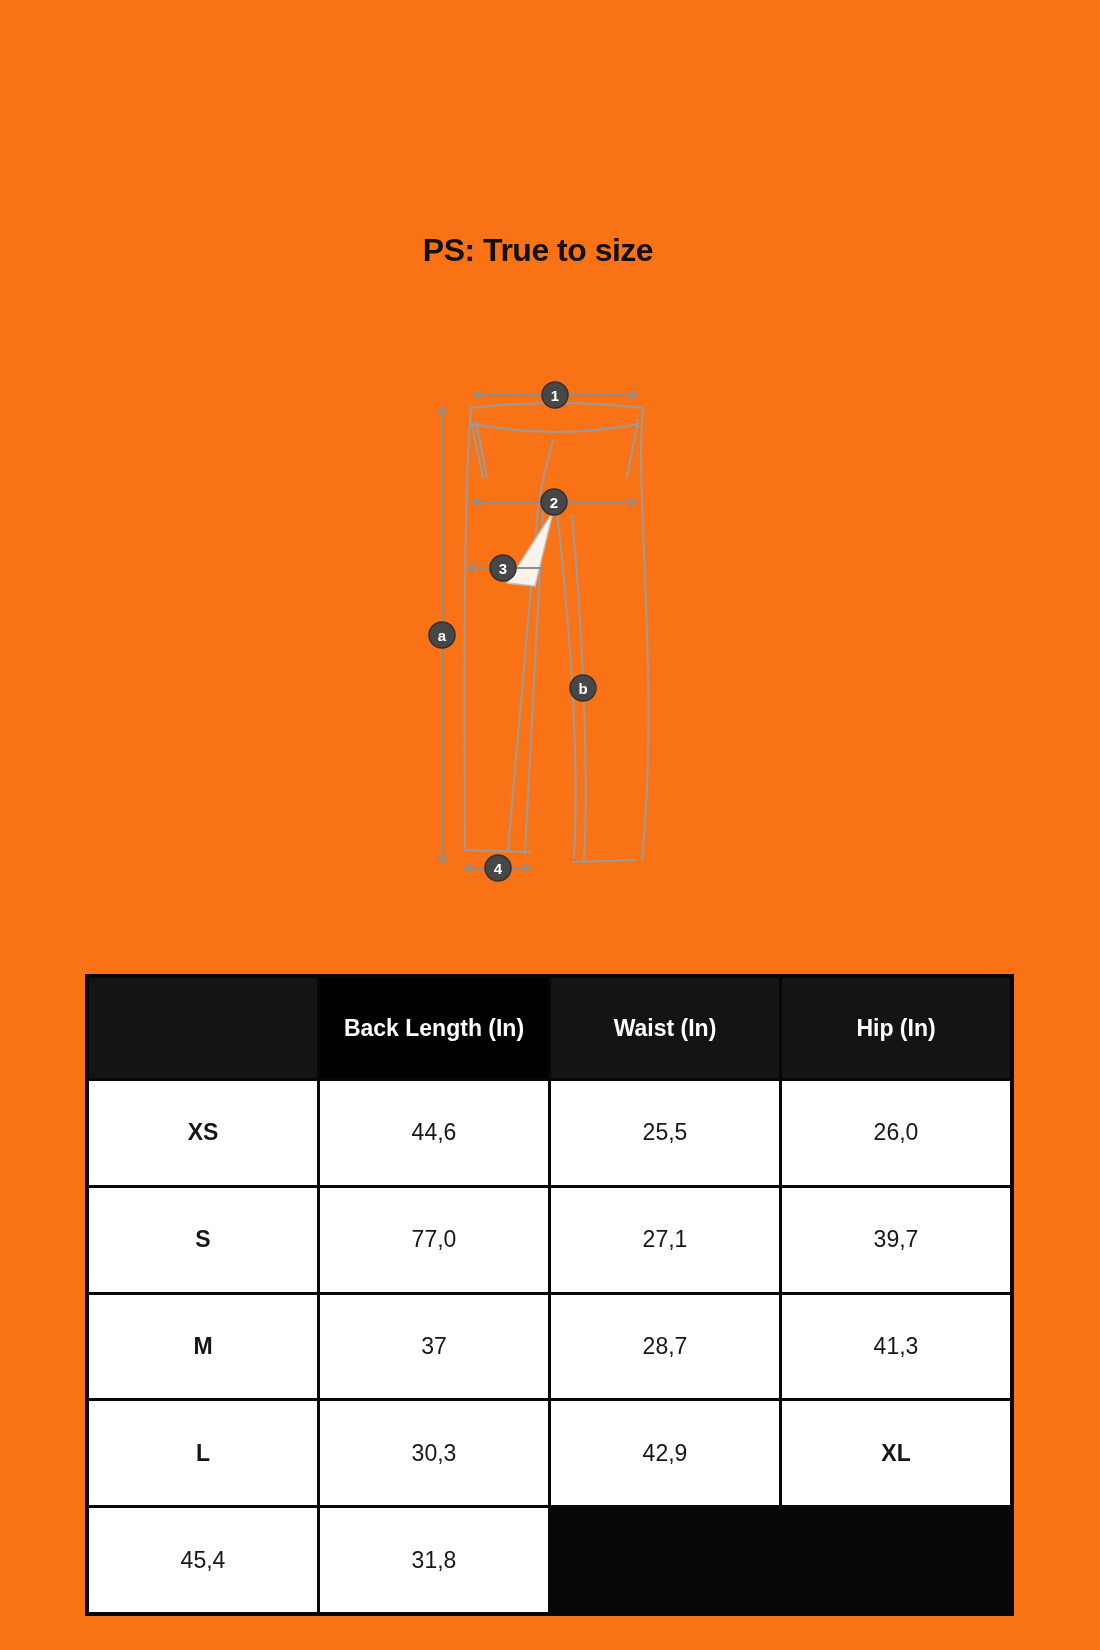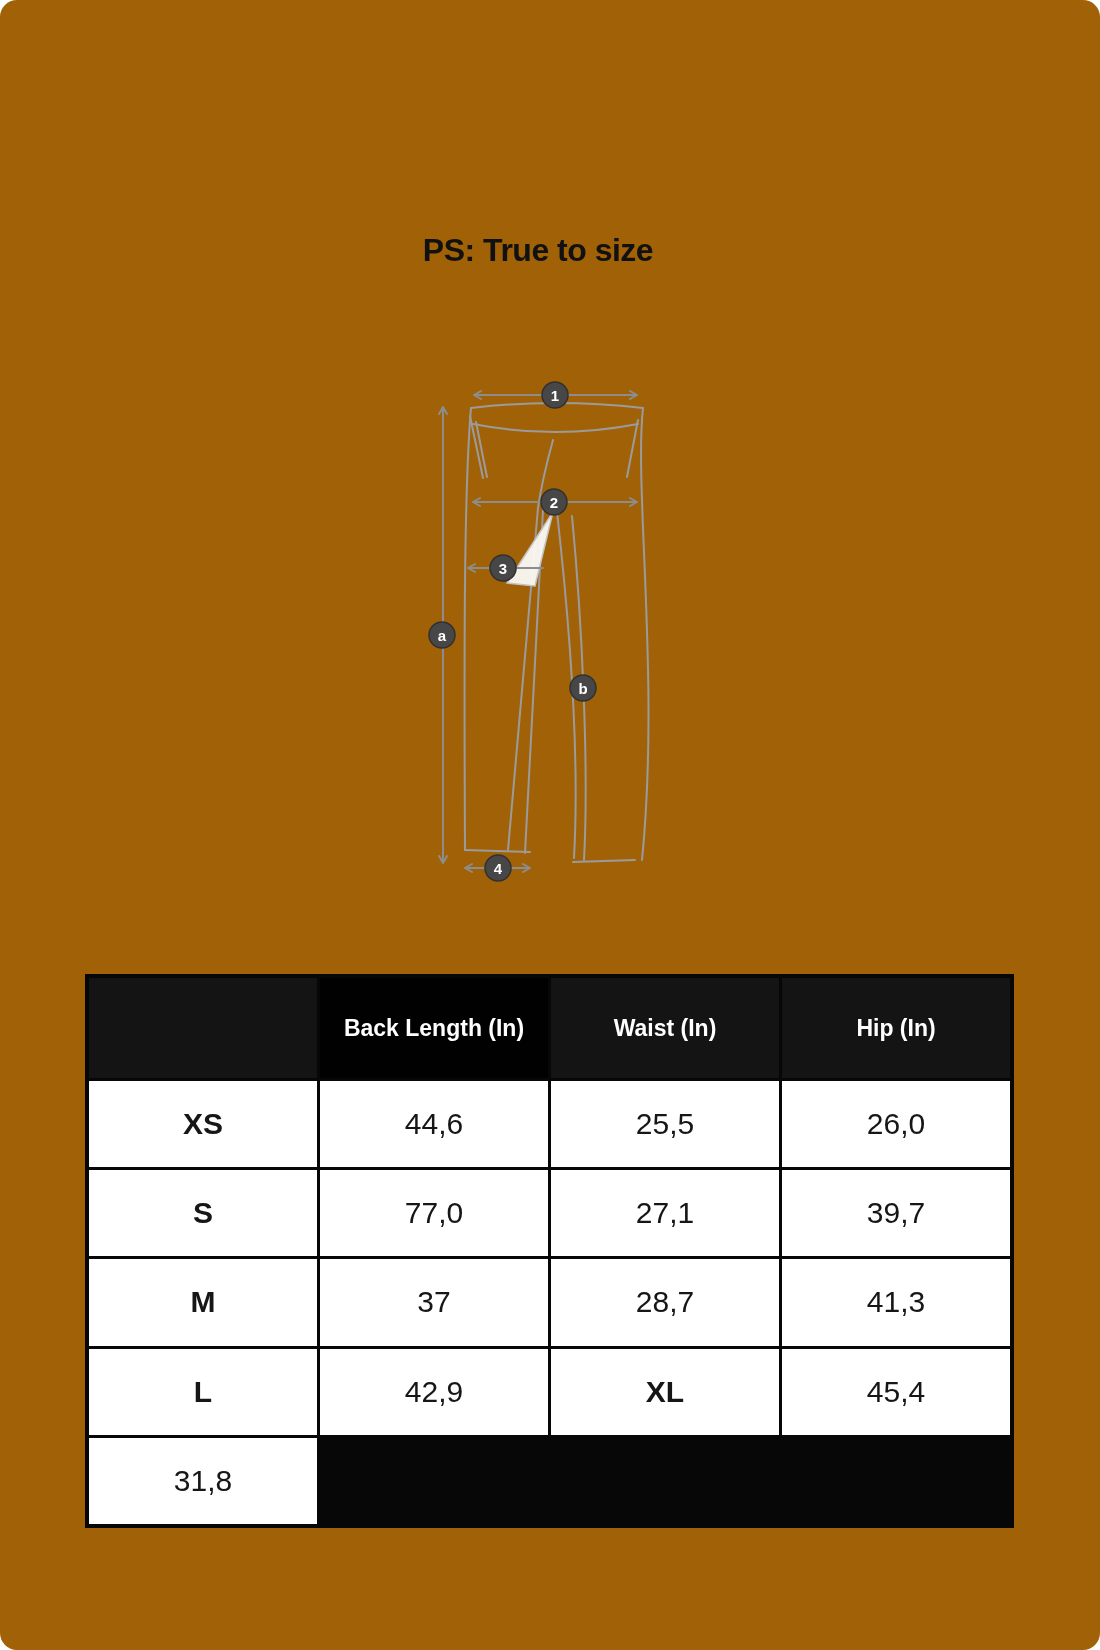--- a/index.html
+++ b/index.html
@@ -1,23 +1,22 @@
 <!DOCTYPE html>
 <html><head>
 <meta charset="utf-8">
 <style>
   html, body { margin: 0; padding: 0; background: #ffffff; }
   .page {
     position: relative;
     width: 1100px;
     height: 1650px;
-    background: #a16207;
+    background: #f97316;
     font-family: "Liberation Sans", sans-serif;
     overflow: hidden;
-    border-radius: 17px;
   }
   .title {
     position: absolute;
     left: 38px;
     top: 232px;
     width: 1000px;
     text-align: center;
     font-size: 32px;
     font-weight: 700;
     color: #111111;
@@ -29,35 +28,35 @@
     top: 350px;
     width: 300px;
     height: 540px;
     filter: blur(0.5px);
   }
   .size-table {
     position: absolute;
     left: 85px;
     top: 974px;
     width: 929px;
-    height: 554px;
+    height: 642px;
     box-sizing: border-box;
     border: 4px solid #070707;
     background: #070707;
     display: grid;
     grid-template-columns: repeat(4, 1fr);
     grid-template-rows: 100px repeat(5, 1fr);
     gap: 3px;
   }
   .cell {
     display: flex;
     align-items: center;
     justify-content: center;
     background: #ffffff;
-    font-size: 30px;
+    font-size: 23px;
     color: #161616;
   }
   .cell.head {
     background: #141414;
     color: #ffffff;
     font-weight: 700;
     font-size: 23px;
   }
   .cell.head.head-dark { background: #010101; }
   .cell.size-label { font-weight: 700; }
@@ -132,20 +131,21 @@
     <div class="cell">77,0</div>
     <div class="cell">27,1</div>
     <div class="cell">39,7</div>
 
     <div class="cell size-label">M</div>
     <div class="cell">37</div>
     <div class="cell">28,7</div>
     <div class="cell">41,3</div>
 
     <div class="cell size-label">L</div>
+    <div class="cell">30,3</div>
     <div class="cell">42,9</div>
 
     <div class="cell size-label">XL</div>
     <div class="cell">45,4</div>
     <div class="cell">31,8</div>
   </div>
 
 </div>
 
 </body></html>

